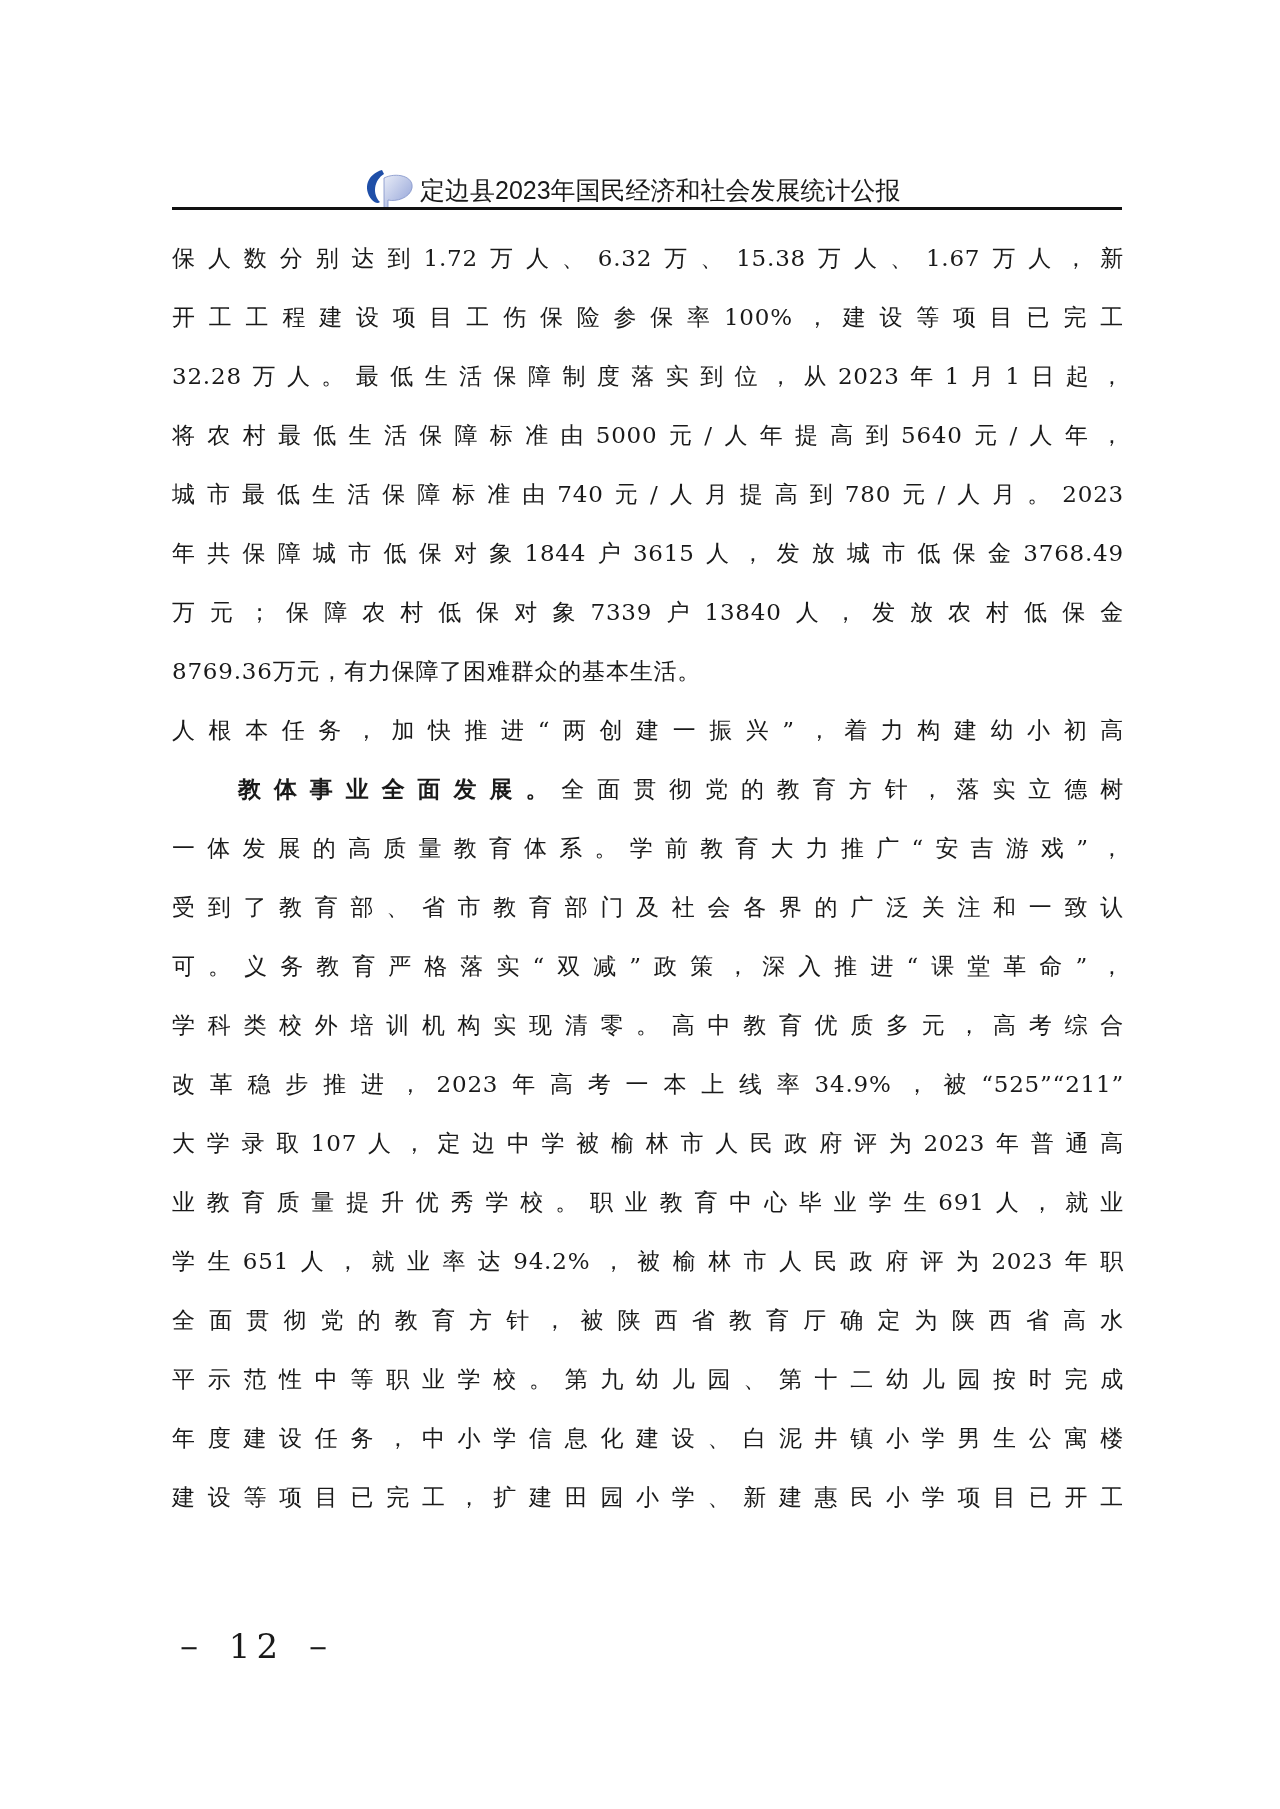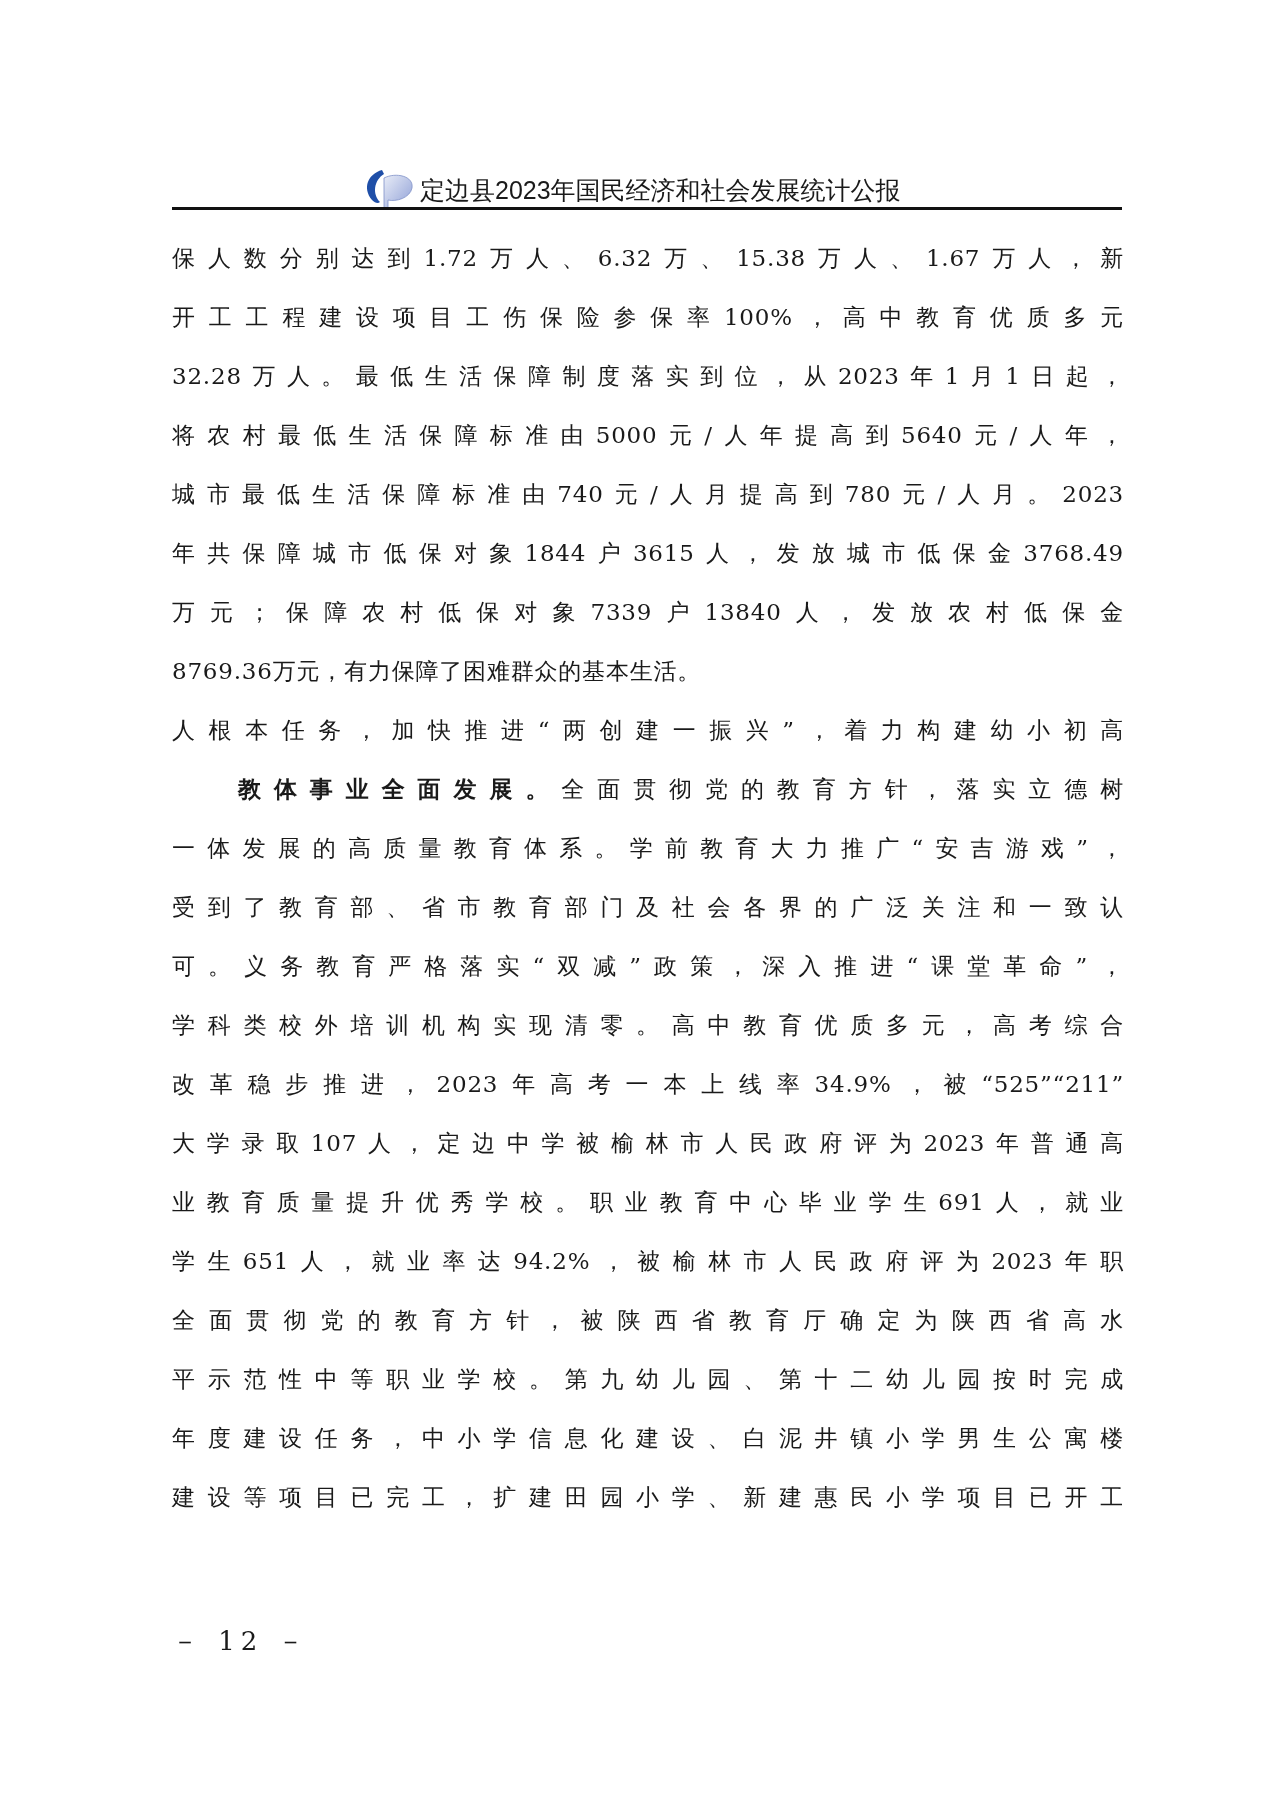--- a/index.html
+++ b/index.html
@@ -6,21 +6,21 @@
     body { width: 1280px; height: 1809px; position: relative; overflow: hidden; font-family: "DejaVu Serif", "Liberation Serif", serif; color: #1a1a1a; }
     .header { position: absolute; left: 172px; top: 160px; width: 950px; height: 52px; }
     .logo { position: absolute; left: 190px; top: 6px; width: 58px; height: 44px; }
     .header-title { position: absolute; left: 248px; top: 14px; font-size: 25px; letter-spacing: 0px; white-space: nowrap; font-family: Liberation Sans, sans-serif; }
     .rule { position: absolute; left: 172px; top: 207px; width: 950px; height: 3px; background: #111; }
     .body-text { position: absolute; left: 172px; top: 236px; width: 952px; }
     .line { height: 59px; font-size: 23px; line-height: 44px; white-space: nowrap; letter-spacing: 0.8px; }
     .line.justify { text-align: justify; text-align-last: justify; }
     .lead { font-weight: bold; }
     .indent { padding-left: 66px; }
-    .page-number { position: absolute; left: 172px; top: 1624px; font-size: 26px; letter-spacing: 6px; white-space: nowrap; }
+    .page-number { position: absolute; left: 172px; top: 1624px; font-size: 34px; letter-spacing: 6px; white-space: nowrap; }
   </style>
 </head>
 <body>
 
 <div class="header">
   <svg class="logo" viewBox="0 0 58 44">
     <defs>
       <linearGradient id="lg" x1="0" y1="0" x2="1" y2="1">
         <stop offset="0" stop-color="#e8ecf7"></stop>
         <stop offset="1" stop-color="#8e9fd6"></stop>
@@ -28,21 +28,21 @@
     </defs>
     <path d="M20 4 C6 8, 0 22, 10 34 C13 37, 16 38, 18 36 C10 28, 12 14, 22 8 Z" fill="#1f4fa8"></path>
     <path d="M22 12 C34 6, 52 10, 50 22 C48 32, 34 36, 26 34 L26 44 L22 44 Z" fill="url(#lg)" stroke="#7f90c8" stroke-width="0.8"></path>
   </svg>
   <div class="header-title">定边县2023年国民经济和社会发展统计公报</div>
 </div>
 <div class="rule"></div>
 
 <div class="body-text">
   <div class="line justify">保人数分别达到1.72万人、6.32万、15.38万人、1.67万人，新</div>
-  <div class="line justify">开工工程建设项目工伤保险参保率100%，高中教育优质多元</div>
+  <div class="line justify">开工工程建设项目工伤保险参保率100%，建设等项目已完工</div>
   <div class="line justify">32.28万人。最低生活保障制度落实到位，从2023年1月1日起，</div>
   <div class="line justify">将农村最低生活保障标准由5000元/人年提高到5640元/人年，</div>
   <div class="line justify">城市最低生活保障标准由740元/人月提高到780元/人月。2023</div>
   <div class="line justify">年共保障城市低保对象1844户3615人，发放城市低保金3768.49</div>
   <div class="line justify">万元；保障农村低保对象7339户13840人，发放农村低保金</div>
   <div class="line">8769.36万元，有力保障了困难群众的基本生活。</div>
 
   <div class="line justify">人根本任务，加快推进“两创建一振兴”，着力构建幼小初高</div>
   <div class="line justify indent"><span class="lead">教体事业全面发展。</span><span>全面贯彻党的教育方针，落实立德树</span></div>
   <div class="line justify">一体发展的高质量教育体系。学前教育大力推广“安吉游戏”，</div>

